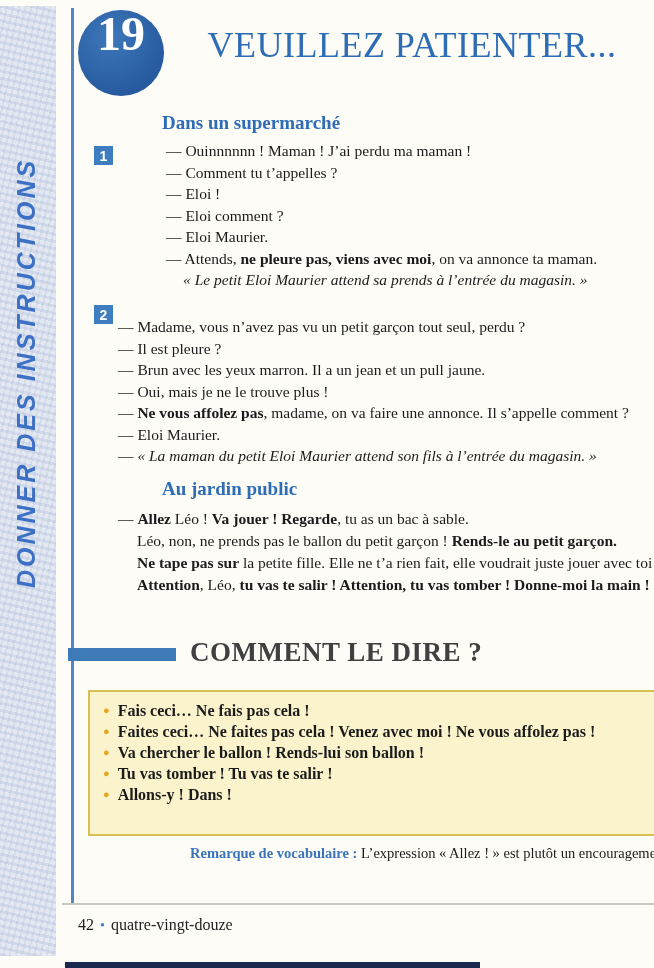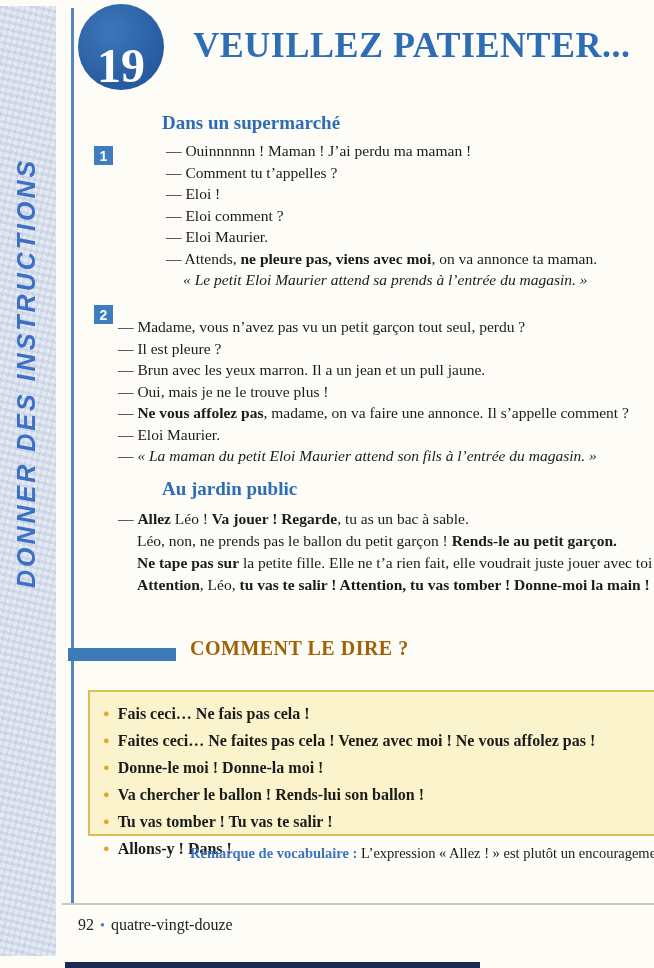--- a/index.html
+++ b/index.html
@@ -24,31 +24,31 @@
     font-style:italic;font-weight:bold;
     font-size:25px;letter-spacing:3px;
     color:#3c70c4;white-space:nowrap;
   }
   .vrule{
     position:absolute;left:71px;top:8px;width:3px;height:897px;
     background:#5585c4;
   }
   
   .chapter-circle{
-    position:absolute;left:78px;top:4px;width:86px;height:86px;border-radius:50%;
+    position:absolute;left:78px;top:10px;width:86px;height:86px;border-radius:50%;
     background:radial-gradient(circle at 38% 32%, #3d77ba, #26599e 75%);
-    display:flex;align-items:flex-end;justify-content:center;
+    display:flex;align-items:flex-start;justify-content:center;
   }
   .chapter-circle span{
     color:#ffffff;font-weight:bold;font-size:48px;line-height:1;
     font-family:"Liberation Serif", serif;
   }
   .page-title{
     position:absolute;left:170px;top:24px;width:484px;
-    text-align:center;font-weight:bold;font-size:36px;
+    text-align:center;font-weight:normal;font-size:36px;
     color:#2e6db6;letter-spacing:.5px;white-space:nowrap;
   }
   .section-heading{
     position:absolute;left:118px;
     font-weight:bold;font-size:19px;color:#2e6db6;margin-left:44px;
   }
   .badge{
     position:absolute;left:94px;width:19px;height:19px;
     background:#3d7dc0;color:#fff;
     font-family:"Liberation Sans", sans-serif;font-weight:bold;font-size:14px;
@@ -68,31 +68,31 @@
     position:absolute;left:118px;width:530px;
     font-size:15.5px;line-height:22px;
   }
   
   .cld-bar{
     position:absolute;left:68px;top:648px;width:108px;height:13px;
     background:#3f7ab8;
   }
   .cld-heading{
     position:absolute;left:190px;top:637px;
-    font-weight:bold;font-size:20px;color:#a16207;letter-spacing:.5px;
+    font-weight:bold;font-size:27px;color:#404040;letter-spacing:.5px;
   }
   .yellow-box{
     position:absolute;left:88px;top:690px;width:566px;height:146px;
     box-sizing:border-box;
     background:#faf3cc;
     border:2px solid #d8c052;border-right:none;
     padding:8px 0 0 13px;
   }
   .cld-item{
-    font-size:16px;font-weight:bold;line-height:26px;white-space:nowrap;
+    font-size:16px;font-weight:bold;line-height:20px;white-space:nowrap;
   }
   .dot{
     color:#e6a71f;font-size:11px;margin-right:8px;vertical-align:2px;
   }
   .remark{
     position:absolute;left:190px;top:845px;width:464px;
     font-size:14.5px;white-space:nowrap;overflow:hidden;
   }
   .remark .lbl{color:#3b74bb;font-weight:bold;}
   .footer-rule{
@@ -155,34 +155,31 @@
 <div class="cld-heading">COMMENT LE DIRE ?</div>
 
 <div class="yellow-box">
   <div class="cld-item">
     <span class="dot">●</span><span>Fais ceci… Ne fais pas cela !</span>
   </div>
   <div class="cld-item">
     <span class="dot">●</span><span>Faites ceci… Ne faites pas cela ! Venez avec moi ! Ne vous affolez pas !</span>
   </div>
   <div class="cld-item">
-    <span class="dot">●</span><span>Donne-le moi ! Donne-la moi !</span>
-  </div>
-  <div class="cld-item">
     <span class="dot">●</span><span>Va chercher le ballon ! Rends-lui son ballon !</span>
   </div>
   <div class="cld-item">
     <span class="dot">●</span><span>Tu vas tomber ! Tu vas te salir !</span>
   </div>
   <div class="cld-item">
     <span class="dot">●</span><span>Allons-y ! Dans !</span>
   </div>
 </div>
 
 <div class="remark">
   <span class="lbl">Remarque de vocabulaire :</span><span> L’expression « Allez ! » est plutôt un encouragement qu’un ordre</span>
 </div>
 
 <div class="footer-rule"></div>
 <div class="footer">
-  <span>92</span><span class="fdot">•</span><span>quatre-vingt-douze</span>
+  <span>42</span><span class="fdot">•</span><span>quatre-vingt-douze</span>
 </div>
 <div class="bottom-bar"></div>
 
 </body></html>

